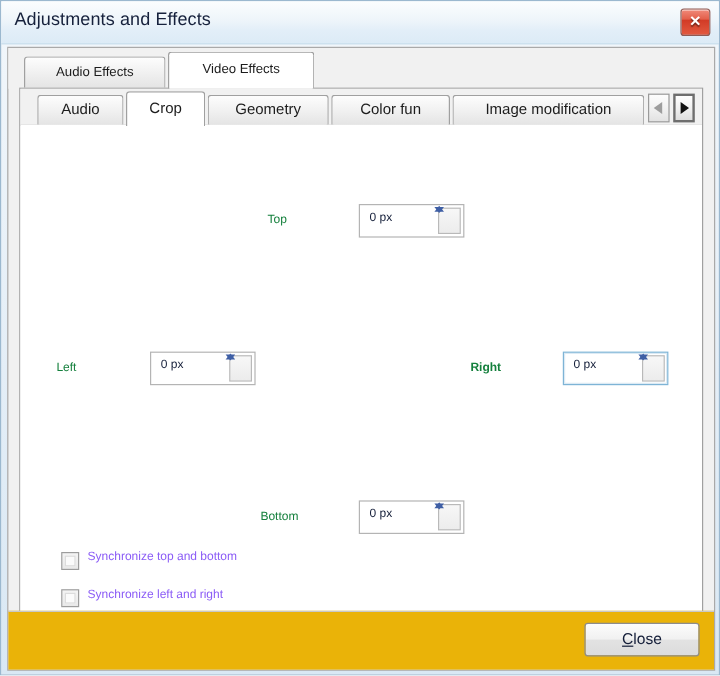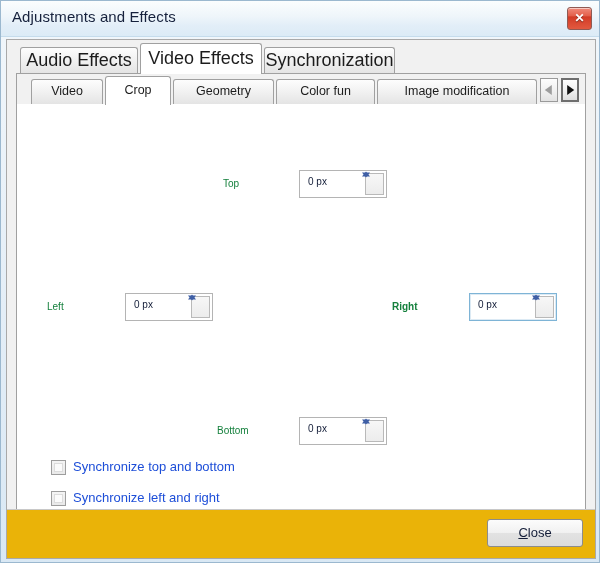--- a/index.html
+++ b/index.html
@@ -88,21 +88,21 @@
   }
   .tab {
     position: absolute;
     top: 7px;
     height: 27px;
     box-sizing: border-box;
     background: linear-gradient(to bottom, #fdfdfd 0%, #f0f0f0 50%, #e3e3e3 100%);
     border: 1px solid #a0a0a0;
     border-bottom: none;
     border-radius: 3px 3px 0 0;
-    font-size: 18px;
+    font-size: 11px;
     color: #1c1c1c;
     line-height: 25px;
     text-align: center;
     cursor: pointer;
     white-space: nowrap;
   }
   .tab.active {
     top: 3px;
     height: 31px;
     background: #ffffff;
@@ -274,22 +274,22 @@
     left: 2px; top: 2px;
     width: 9px; height: 9px;
     background: #fbfbfb;
     border: 1px solid #dcdcdc;
     box-sizing: border-box;
   }
   .cblabel {
     position: absolute;
     left: 22px;
     top: 0px;
-    font-size: 13px;
-    color: #1d4ed8;
+    font-size: 10px;
+    color: #8b5cf6;
     white-space: nowrap;
   }
 
   
   .footer {
     position: absolute;
     left: 0;
     bottom: 0;
     width: 588px;
     height: 48px;
@@ -327,27 +327,26 @@
     <div class="close-x">
       <div class="glyph">✕</div>
     </div>
   </div>
 
   <div class="client">
 
     <div class="tabstrip">
       <div class="tab" style="left:13px; width:118px;">Audio Effects</div>
       <div class="tab active" style="left:133px; width:122px;">Video Effects</div>
-      <div class="tab" style="left:257px; width:131px;">Synchronization</div>
     </div>
 
     <div class="page">
 
       <div class="subtabstrip">
-        <div class="subtab" style="left:14px; width:72px;">Video</div>
+        <div class="subtab" style="left:14px; width:72px;">Audio</div>
         <div class="subtab" style="left:156px; width:101px;">Geometry</div>
         <div class="subtab active" style="left:88px; width:66px;">Crop</div>
         <div class="subtab" style="left:259px; width:99px;">Color fun</div>
         <div class="subtab" style="left:360px; width:160px;">Image modification</div>
 
         <div class="scrollbtn" style="left:523px;">
           <span class="arrow-l"></span>
         </div>
         <div class="scrollbtn strong" style="left:544px;">
           <span class="arrow-r"></span>

